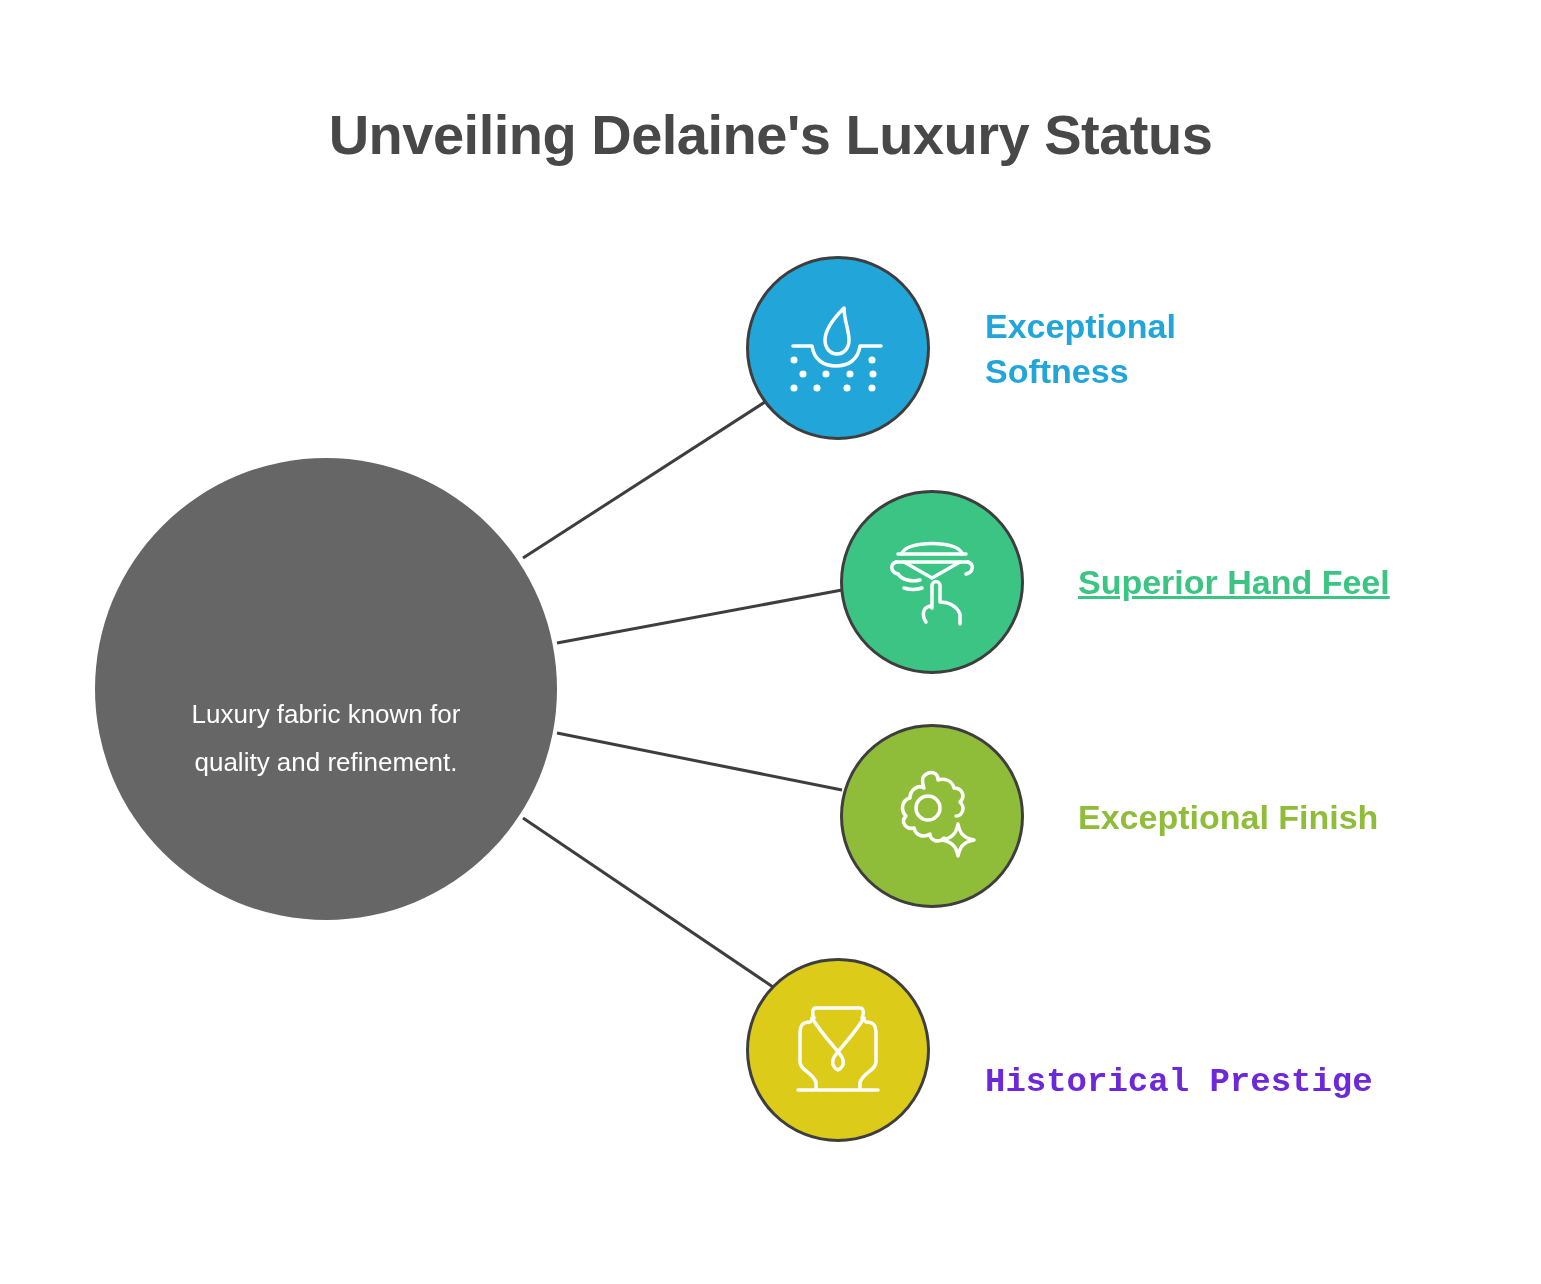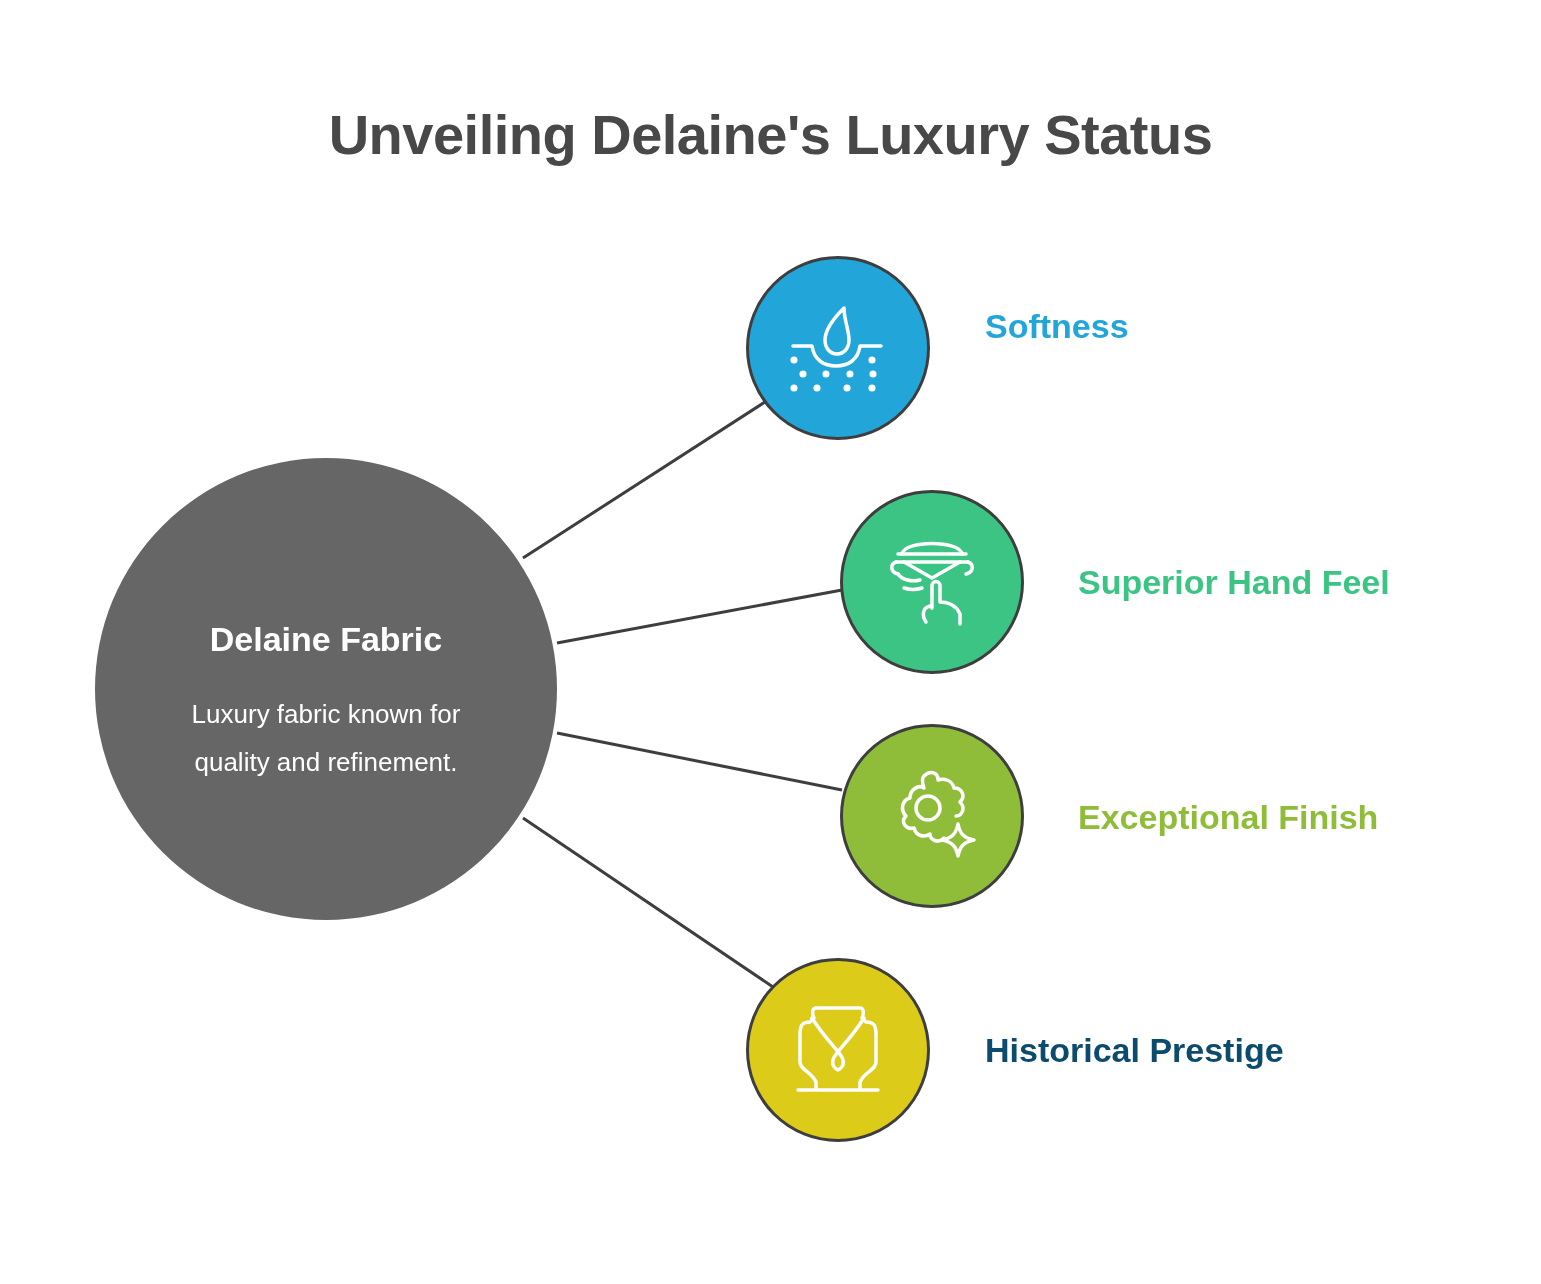--- a/index.html
+++ b/index.html
@@ -19,55 +19,55 @@
 <div class="title">Unveiling Delaine's Luxury Status</div>
 
 <svg class="connectors" width="1541" height="1284">
   <line x1="523" y1="558" x2="765" y2="402" stroke="#3e3e3e" stroke-width="3"></line>
   <line x1="557" y1="643" x2="842" y2="590" stroke="#3e3e3e" stroke-width="3"></line>
   <line x1="557" y1="733" x2="842" y2="790" stroke="#3e3e3e" stroke-width="3"></line>
   <line x1="523" y1="818" x2="773" y2="987" stroke="#3e3e3e" stroke-width="3"></line>
 </svg>
 
 <div class="hub">
-  <div class="hub-title">Delaine Fabric</div>
   <div class="hub-desc">Luxury fabric known for quality and refinement.</div>
 </div>
 
 <div class="node" style="left:746px; top:256px; background:#22a6d9;">
   <svg viewBox="0 0 100 100" fill="none" stroke="#fff" stroke-width="3.5" stroke-linecap="round" stroke-linejoin="round">
     <path d="M56 10 C44 22 37 32 37 42 C37 50 42 56 49 56 C56 56 61 50 61 42 C61 32 56 22 56 10 Z"></path>
     <path d="M5 48 H24 C26 62 36 68 48 68 C60 68 70 62 72 48 H93"></path>
     <circle cx="6" cy="62" r="1.8" fill="#fff"></circle>
       <circle cx="84" cy="62" r="1.8" fill="#fff"></circle>
     <circle cx="15" cy="76" r="1.8" fill="#fff"></circle>
       <circle cx="38" cy="76" r="1.8" fill="#fff"></circle>
       <circle cx="62" cy="76" r="1.8" fill="#fff"></circle>
       <circle cx="85" cy="76" r="1.8" fill="#fff"></circle>
     <circle cx="6" cy="90" r="1.8" fill="#fff"></circle>
       <circle cx="29" cy="90" r="1.8" fill="#fff"></circle>
       <circle cx="59" cy="90" r="1.8" fill="#fff"></circle>
       <circle cx="84" cy="90" r="1.8" fill="#fff"></circle>
   </svg>
 </div>
 <div class="label" style="left:985px; top:304px; color:#22a6d9;">
+  <div>Exceptional</div>
   <div>Softness</div>
 </div>
 
 <div class="node" style="left:840px; top:490px; background:#3cc484;">
   <svg viewBox="0 0 100 100" fill="none" stroke="#fff" stroke-width="3.5" stroke-linecap="round" stroke-linejoin="round">
     <path d="M20 22 C22 8 78 8 80 22"></path>
     <path d="M16 22 H84 M14 30 H86"></path>
     <path d="M14 30 C8 32 8 40 16 42 M86 30 C92 32 92 40 84 42"></path>
     <path d="M22 30 L50 46 L78 30"></path>
     <path d="M16 42 C20 48 30 50 38 48 M22 56 C28 58 34 58 40 56"></path>
     <path d="M44 90 C40 84 40 76 48 74 L50 76 V54 C50 48 58 48 58 54 V70 C64 70 74 72 78 82 V92"></path>
   </svg>
 </div>
-<div class="label" style="left:1078px; top:560px; color:#3cc484;">
+<div class="label" style="left:1078px; top:560px; color:#3cc484;text-decoration:underline;">
   <div>Superior Hand Feel</div>
 </div>
 
 <div class="node" style="left:840px; top:724px; background:#8fbd3a;">
   <svg viewBox="0 0 100 100" fill="none" stroke="#fff" stroke-width="3.5" stroke-linecap="round" stroke-linejoin="round">
     <path d="M42 10 C48 4 56 6 56 14 C62 12 70 14 72 22 C80 22 84 30 78 36 C84 42 80 50 74 50 M62 72 C56 78 48 74 48 68 C42 72 34 70 32 62 C24 64 18 56 24 50 C18 44 20 34 28 32 C28 24 36 18 42 22 C40 16 40 12 42 10"></path>
     <circle cx="46" cy="42" r="12"></circle>
     <path d="M76 58 C78 68 82 72 92 74 C82 76 78 80 76 90 C74 80 70 76 60 74 C70 72 74 68 76 58 Z"></path>
   </svg>
 </div>
@@ -77,15 +77,15 @@
 
 <div class="node" style="left:746px; top:958px; background:#dccb18;">
   <svg viewBox="0 0 100 100" fill="none" stroke="#fff" stroke-width="3.5" stroke-linecap="round" stroke-linejoin="round">
     <path d="M28 8 H72 C76 8 76 14 74 18 L78 22 C86 22 88 26 88 34 V62 C88 70 76 72 72 82 V88"></path>
     <path d="M28 8 C24 8 24 14 26 18 L22 22 C14 22 12 26 12 34 V62 C12 70 24 72 28 82 V88"></path>
     <path d="M24 18 C34 34 44 44 50 52 C56 44 66 34 76 18"></path>
     <path d="M50 52 C44 58 42 66 50 70 C58 66 56 58 50 52 Z"></path>
     <path d="M10 90 H90"></path>
   </svg>
 </div>
-<div class="label" style="left:985px; top:1028px; color:#0c4a6e;">
+<div class="label" style="left:985px; top:1060px; color:#6d28d9;font-family:Liberation Mono, monospace;">
   <div>Historical Prestige</div>
 </div>
 
 </body></html>

